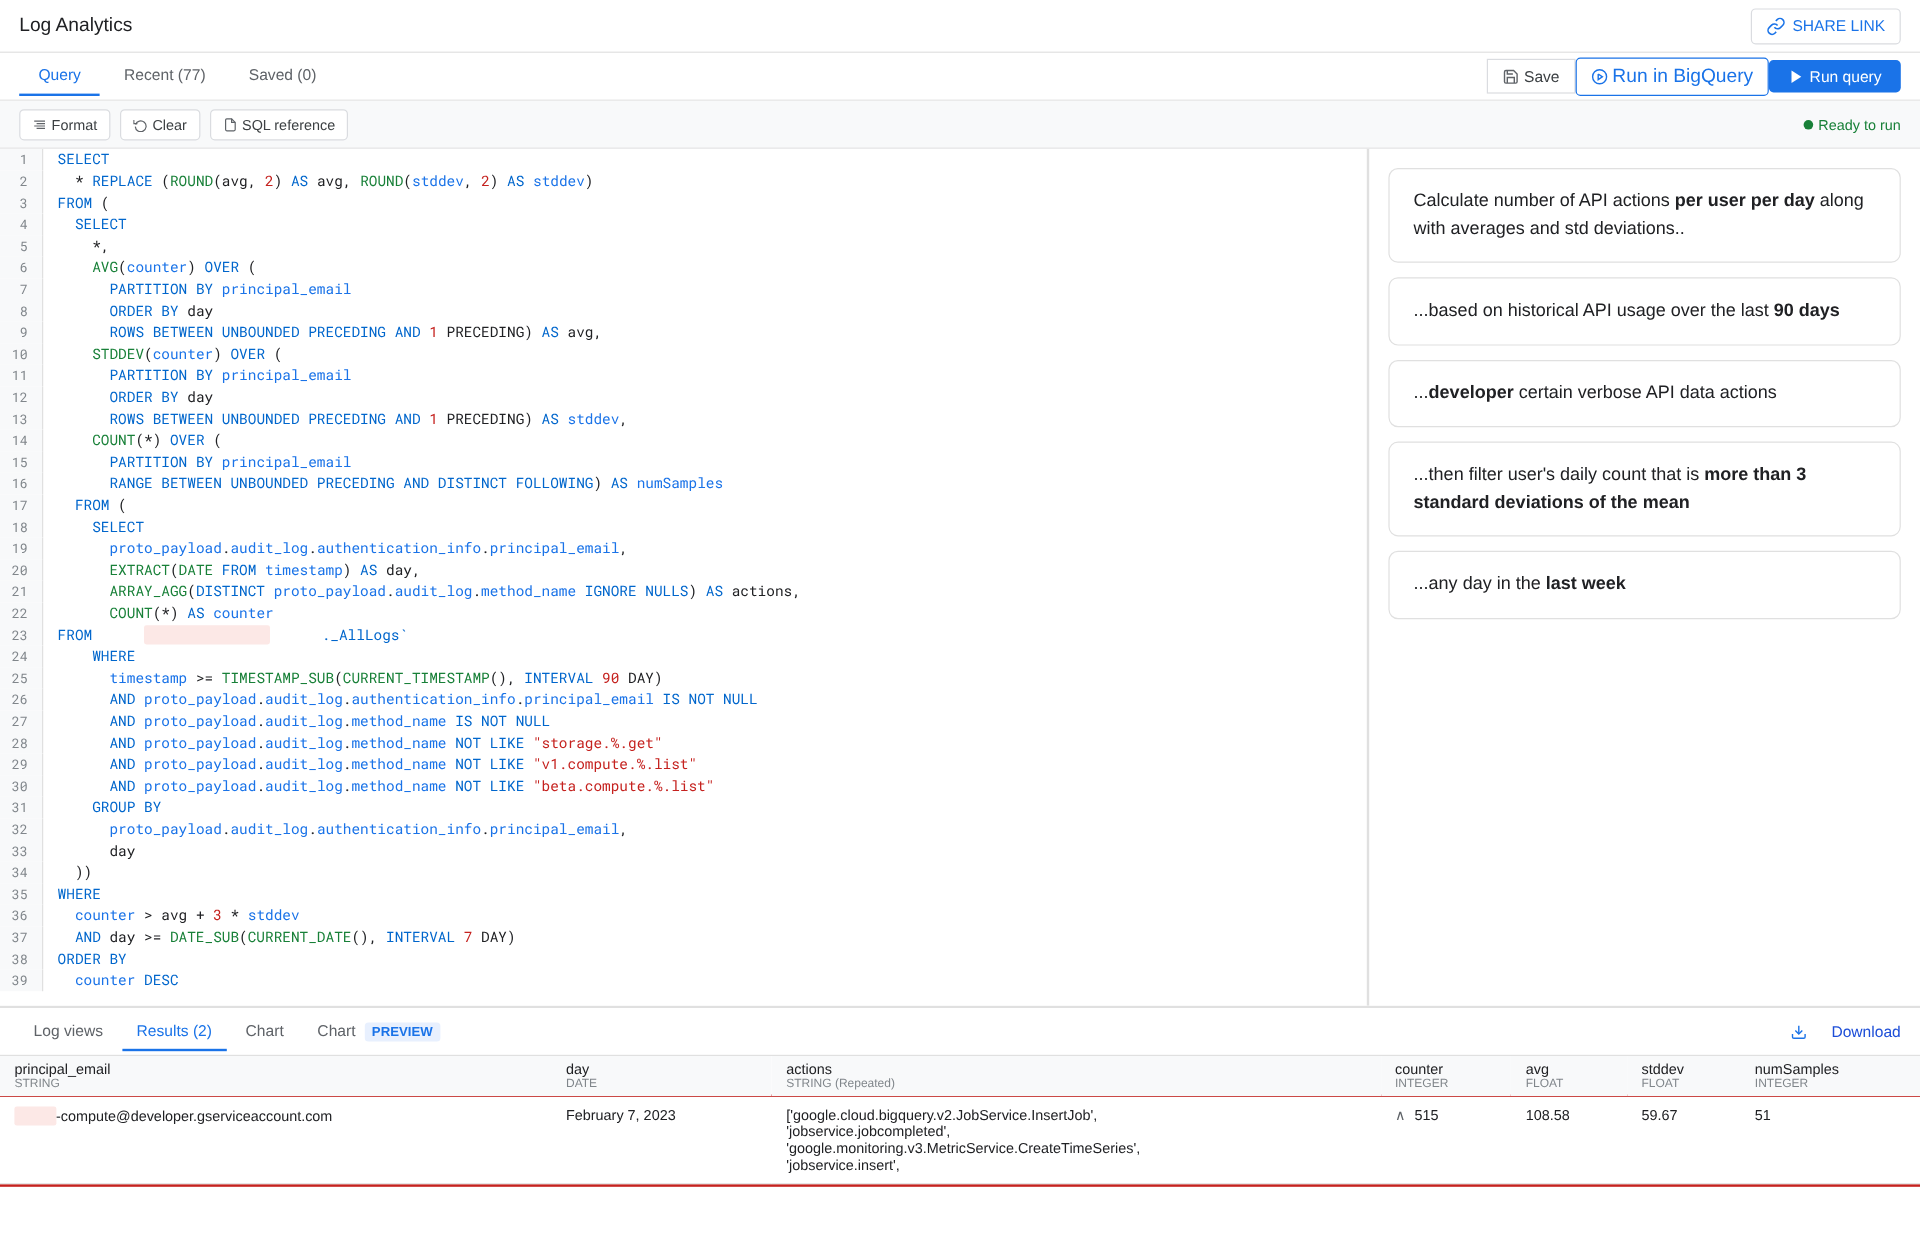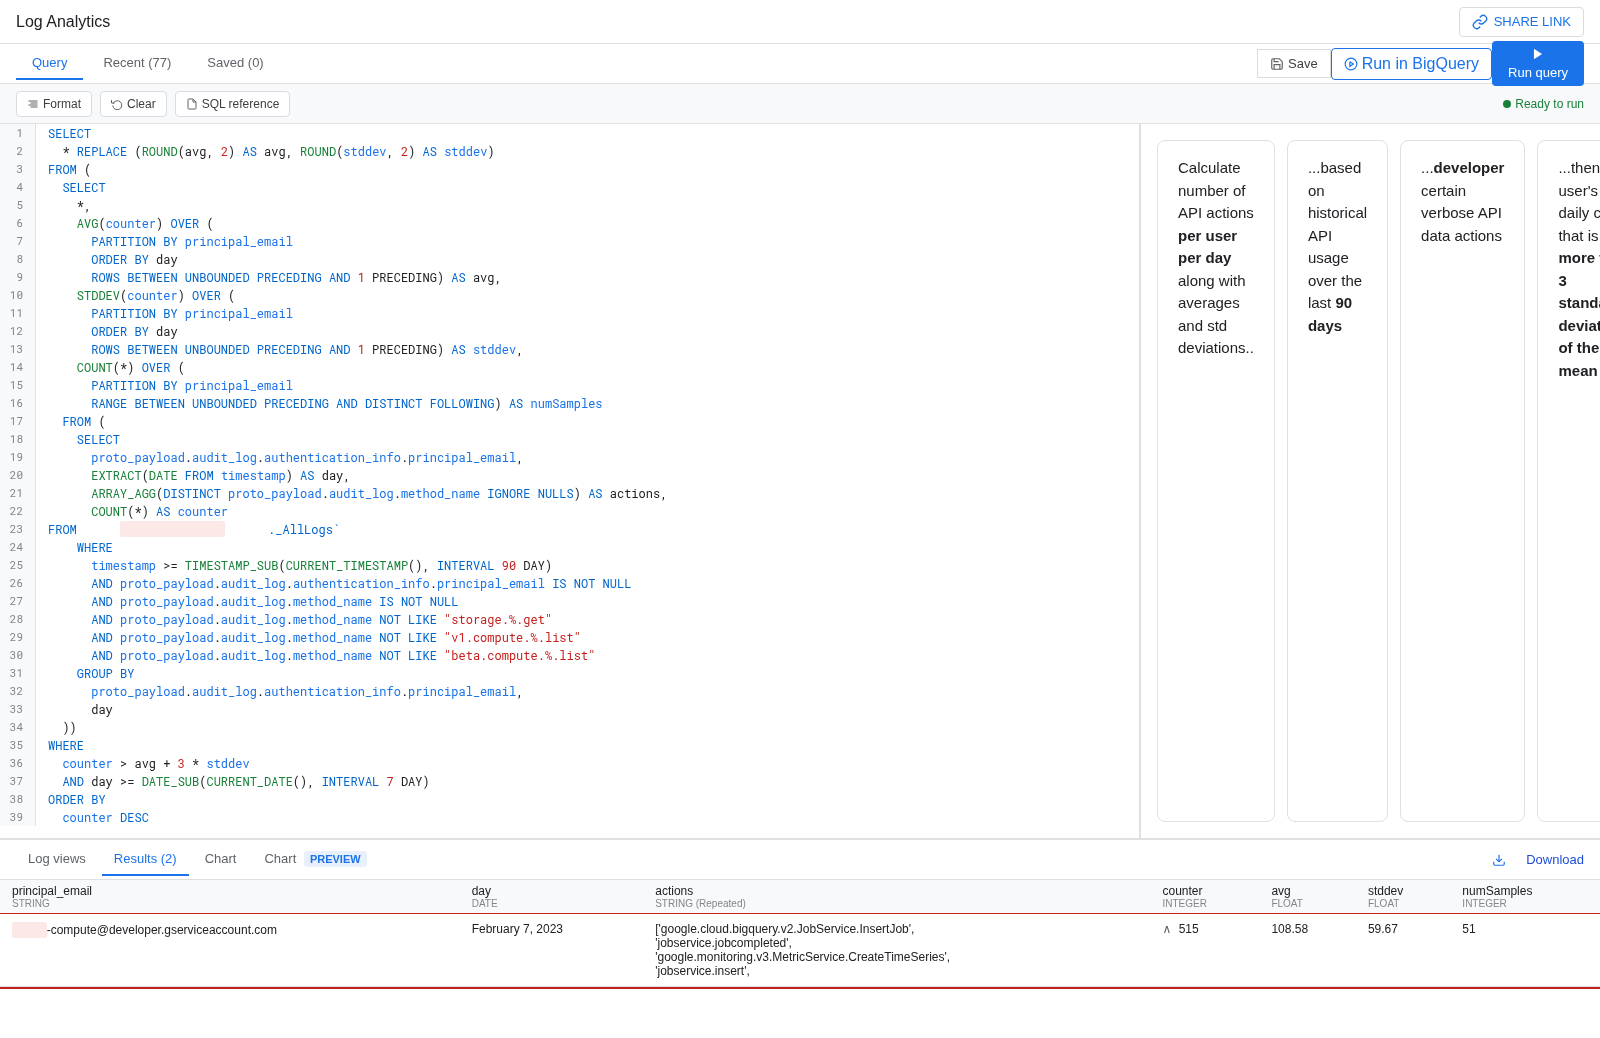--- a/index.html
+++ b/index.html
@@ -46,21 +46,21 @@
       background: #fff; cursor: pointer; font-size: 13px; color: #3c4043;
     }
     .bigquery-btn {
       display: flex; align-items: center; gap: 4px;
       padding: 6px 12px; border: 1px solid #1a73e8; border-radius: 4px;
       background: #fff; cursor: pointer; font-size: 16px; color: #1a73e8;
     }
     .run-btn {
       display: flex; align-items: center; gap: 4px;
       padding: 6px 16px; border: none; border-radius: 4px;
-      background: #1a73e8; cursor: pointer; font-size: 13px; color: #fff; font-weight: 500; flex-direction: column;
+      background: #1a73e8; cursor: pointer; font-size: 13px; color: #fff; font-weight: 500;
     }
     .ready-status {
       display: flex; align-items: center; gap: 4px;
       font-size: 12px; color: #188038;
     }
     .status-dot { width: 8px; height: 8px; border-radius: 50%; background: #188038; }
 
     
     .main-content {
       display: flex; height: calc(1038px - 44px - 40px - 40px - 200px); position: relative;
@@ -84,21 +84,21 @@
     
     .kw { color: #0066cc; }
     .fn { color: #188038; }
     .str { color: #c5221f; }
     .field { color: #1a73e8; }
     .num { color: #c5221f; }
     .redacted { background: #fce8e6; color: #c5221f; border-radius: 2px; padding: 0 2px; }
 
     
     .annotation-panel {
-      width: 460px; padding: 16px; background: #fff; display: flex; flex-direction: row; gap: 12px;
+      width: 460px; padding: 16px; background: #fff; display: flex; flex-direction: column; gap: 12px;
       overflow-y: auto; border-left: 1px solid #e0e0e0;
     }
     .annotation-box {
       border: 1px solid #e0e0e0; border-radius: 8px; padding: 16px 20px;
       font-size: 15px; line-height: 1.5; color: #202124; background: #fff;
     }
     .annotation-box strong { font-weight: 700; }
 
     
     .results-section {

